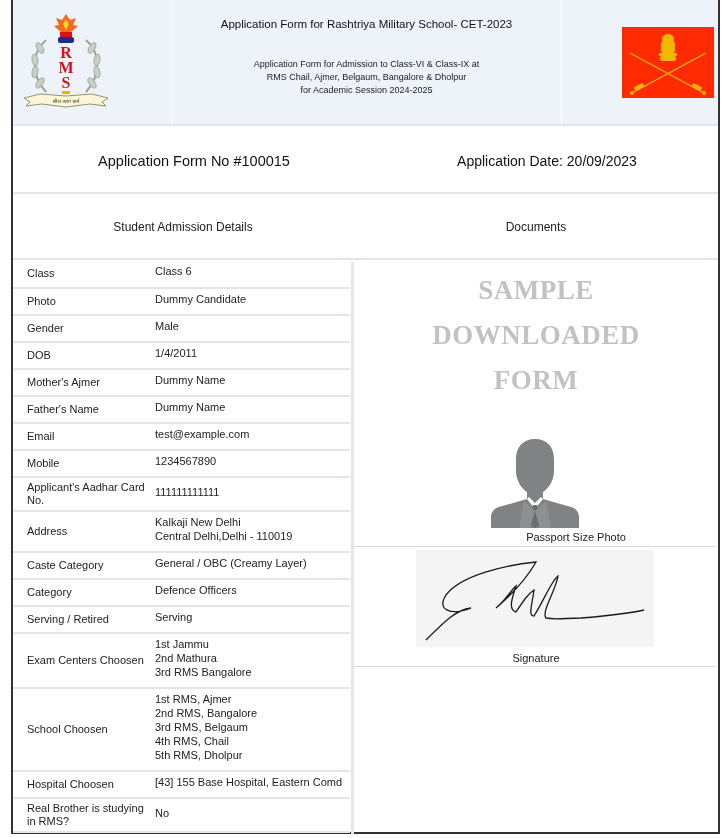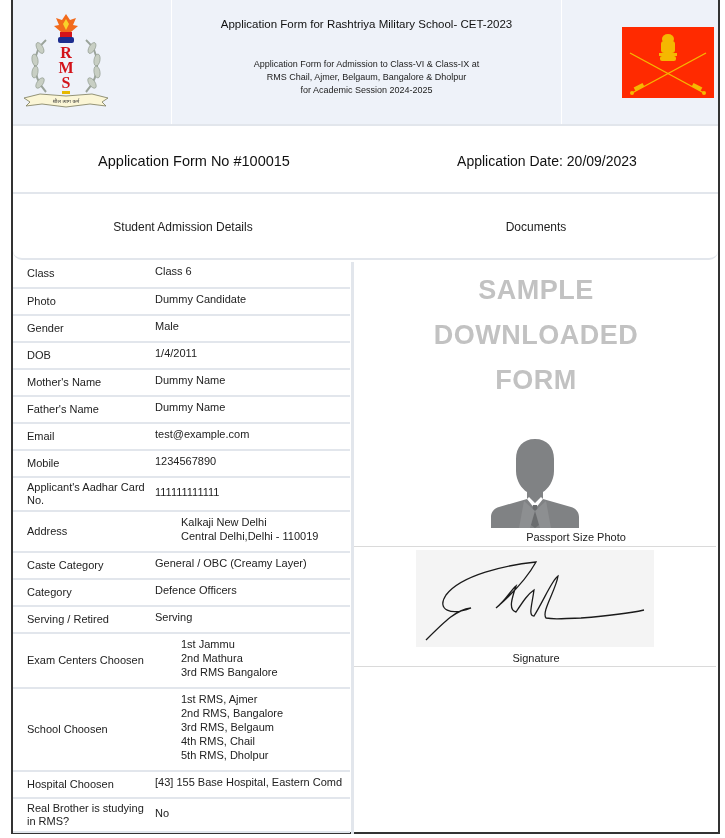--- a/index.html
+++ b/index.html
@@ -15,34 +15,34 @@
   .hdr .c2 { position: absolute; left: 159px; top: 0; width: 389px; height: 124px; border-right: 1px solid #fff; text-align: center; }
   .hdr .c3 { position: absolute; left: 549px; top: 0; width: 156px; height: 124px; }
   .hdr .title { position: absolute; left: 0; right: 0; top: 18px; font-size: 11.5px; color: #111; }
   .hdr .sub { position: absolute; left: 0; right: 0; top: 58px; font-size: 9px; line-height: 13px; color: #222; }
   .rms-logo { position: absolute; left: 5px; top: 12px; width: 96px; height: 98px; }
   .army-flag { position: absolute; left: 60px; top: 27px; width: 92px; height: 71px; }
   
   .row-formno { position: absolute; left: 0; top: 126px; width: 705px; height: 66px; border-bottom: 2px solid #e2e6ec; }
   .row-formno .l { position: absolute; left: 0; top: 0; width: 362px; height: 66px; line-height: 70px; text-align: center; font-size: 14.5px; color: #111; }
   .row-formno .r { position: absolute; left: 363px; top: 0; width: 342px; height: 66px; line-height: 70px; text-align: center; font-size: 14px; color: #111; }
-  .row-sections { position: absolute; left: 0; top: 194px; width: 705px; height: 64px; border-bottom: 2px solid #e2e6ec; border-radius: 9px; }
+  .row-sections { position: absolute; left: 0; top: 194px; width: 705px; height: 64px; border-bottom: 2px solid #e2e6ec; }
   .row-sections .l { position: absolute; left: 0; top: 0; width: 340px; height: 64px; line-height: 66px; text-align: center; font-size: 12px; color: #222; }
   .row-sections .r { position: absolute; left: 341px; top: 0; width: 364px; height: 64px; line-height: 66px; text-align: center; font-size: 12px; color: #222; }
   
   .details { position: absolute; left: 0; top: 260px; width: 337px; }
   .details .tr { display: flex; border-bottom: 2px solid #e2e6ec; }
   .details .td1 { width: 134px; padding: 0 0 0 14px; font-size: 11px; color: #222; display: flex; align-items: center; line-height: 13px; box-sizing: border-box; border-right: 2px solid #fff; }
   .details .td2 { flex: 1; padding: 0 0 5px 8px; font-size: 11px; color: #222; display: flex; align-items: center; line-height: 14px; box-sizing: border-box; }
-  .details .multi { white-space: pre-line; margin-left: 26px; }
+  .details .multi { white-space: pre-line; }
   .vline-details { position: absolute; left: 338px; top: 262px; width: 3px; height: 572px; background: #e2e6ec; }
   
   .docs { position: absolute; left: 341px; top: 260px; width: 364px; }
   .watermark { position: absolute; left: 0; width: 364px; text-align: center; top: 8px;
-               font-family: Liberation Sans, sans-serif; font-weight: bold; font-size: 27px; line-height: 45px; color: #c2c2c2; letter-spacing: 0.5px; }
+               font-family: Liberation Serif, serif; font-weight: bold; font-size: 27px; line-height: 45px; color: #c2c2c2; letter-spacing: 0.5px; }
   .photo { position: absolute; left: 135px; top: 177px; width: 92px; height: 91px; }
   .photo-label { position: absolute; left: 0; width: 364px; top: 271px; text-align: center; font-size: 11px; color: #222; padding-left: 40px; }
   .sep1 { position: absolute; left: 0; top: 286px; width: 362px; height: 1px; background: #dadada; }
   .sig-box { position: absolute; left: 62px; top: 290px; width: 238px; height: 97px; background: #f4f4f4; }
   .sig-label { position: absolute; left: 0; width: 364px; top: 392px; text-align: center; font-size: 11px; color: #222; }
   .sep2 { position: absolute; left: 0; top: 406px; width: 362px; height: 1px; background: #dadada; }
 </style>
 </head>
 <body>
 
@@ -134,21 +134,21 @@
       </div>
     <div class="tr" style="height:25px">
         <div class="td1">Gender</div>
         <div class="td2">Male</div>
       </div>
     <div class="tr" style="height:25px">
         <div class="td1">DOB</div>
         <div class="td2">1/4/2011</div>
       </div>
     <div class="tr" style="height:25px">
-        <div class="td1">Mother's Name</div>
+        <div class="td1">Mother's Ajmer</div>
         <div class="td2">Dummy Name</div>
       </div>
     <div class="tr" style="height:25px">
         <div class="td1">Father's Name</div>
         <div class="td2">Dummy Name</div>
       </div>
     <div class="tr" style="height:25px">
         <div class="td1">Email</div>
         <div class="td2">test@example.com</div>
       </div>

